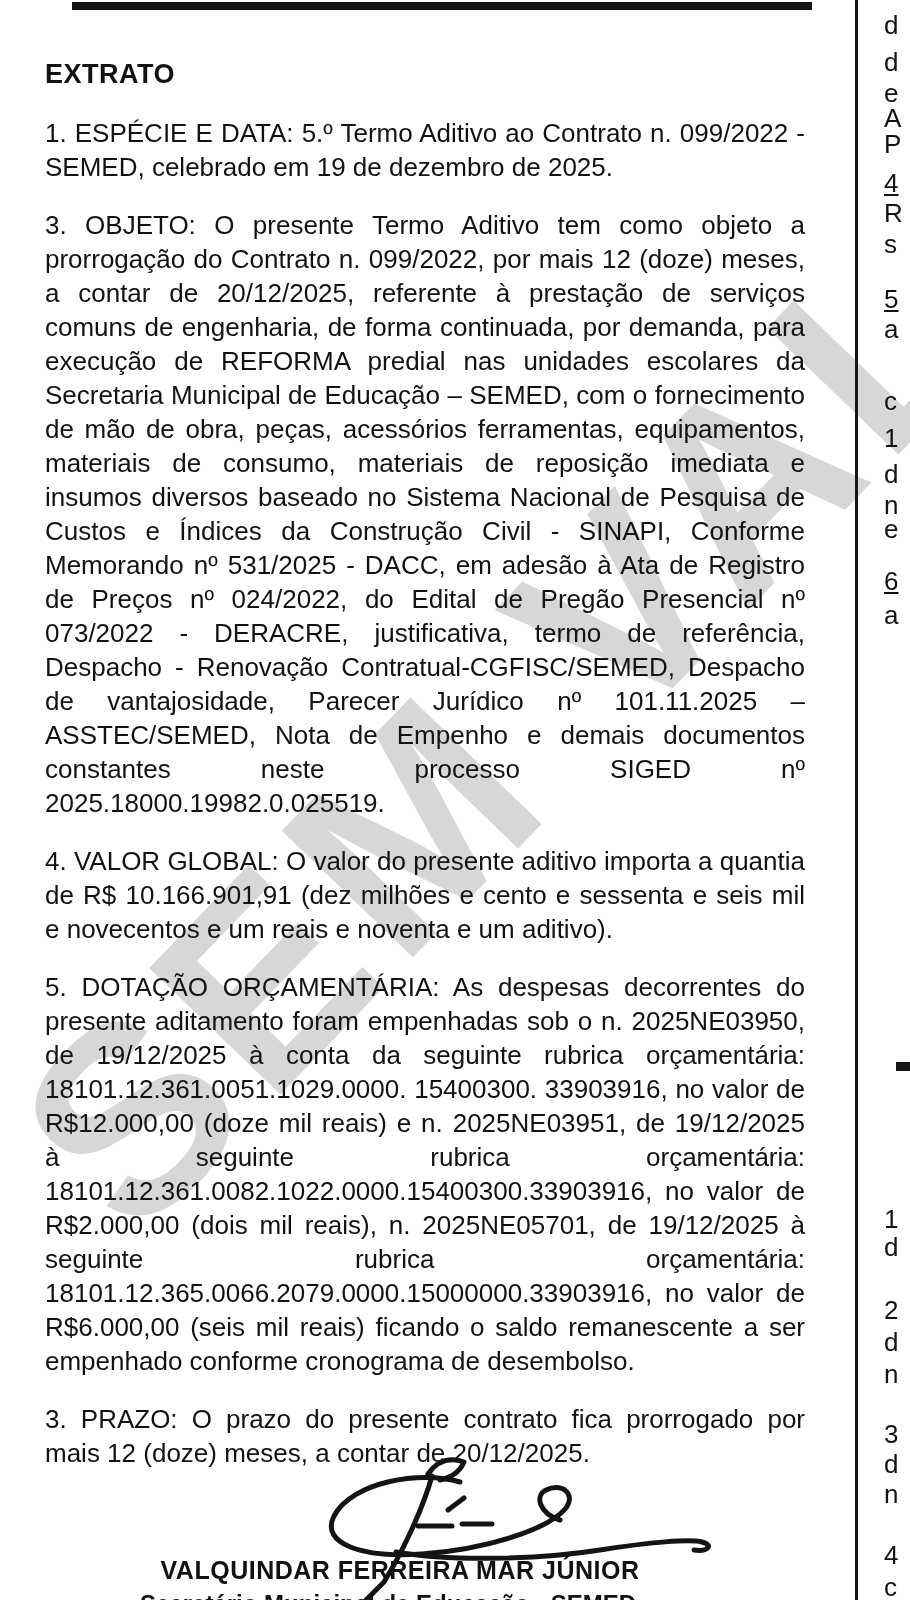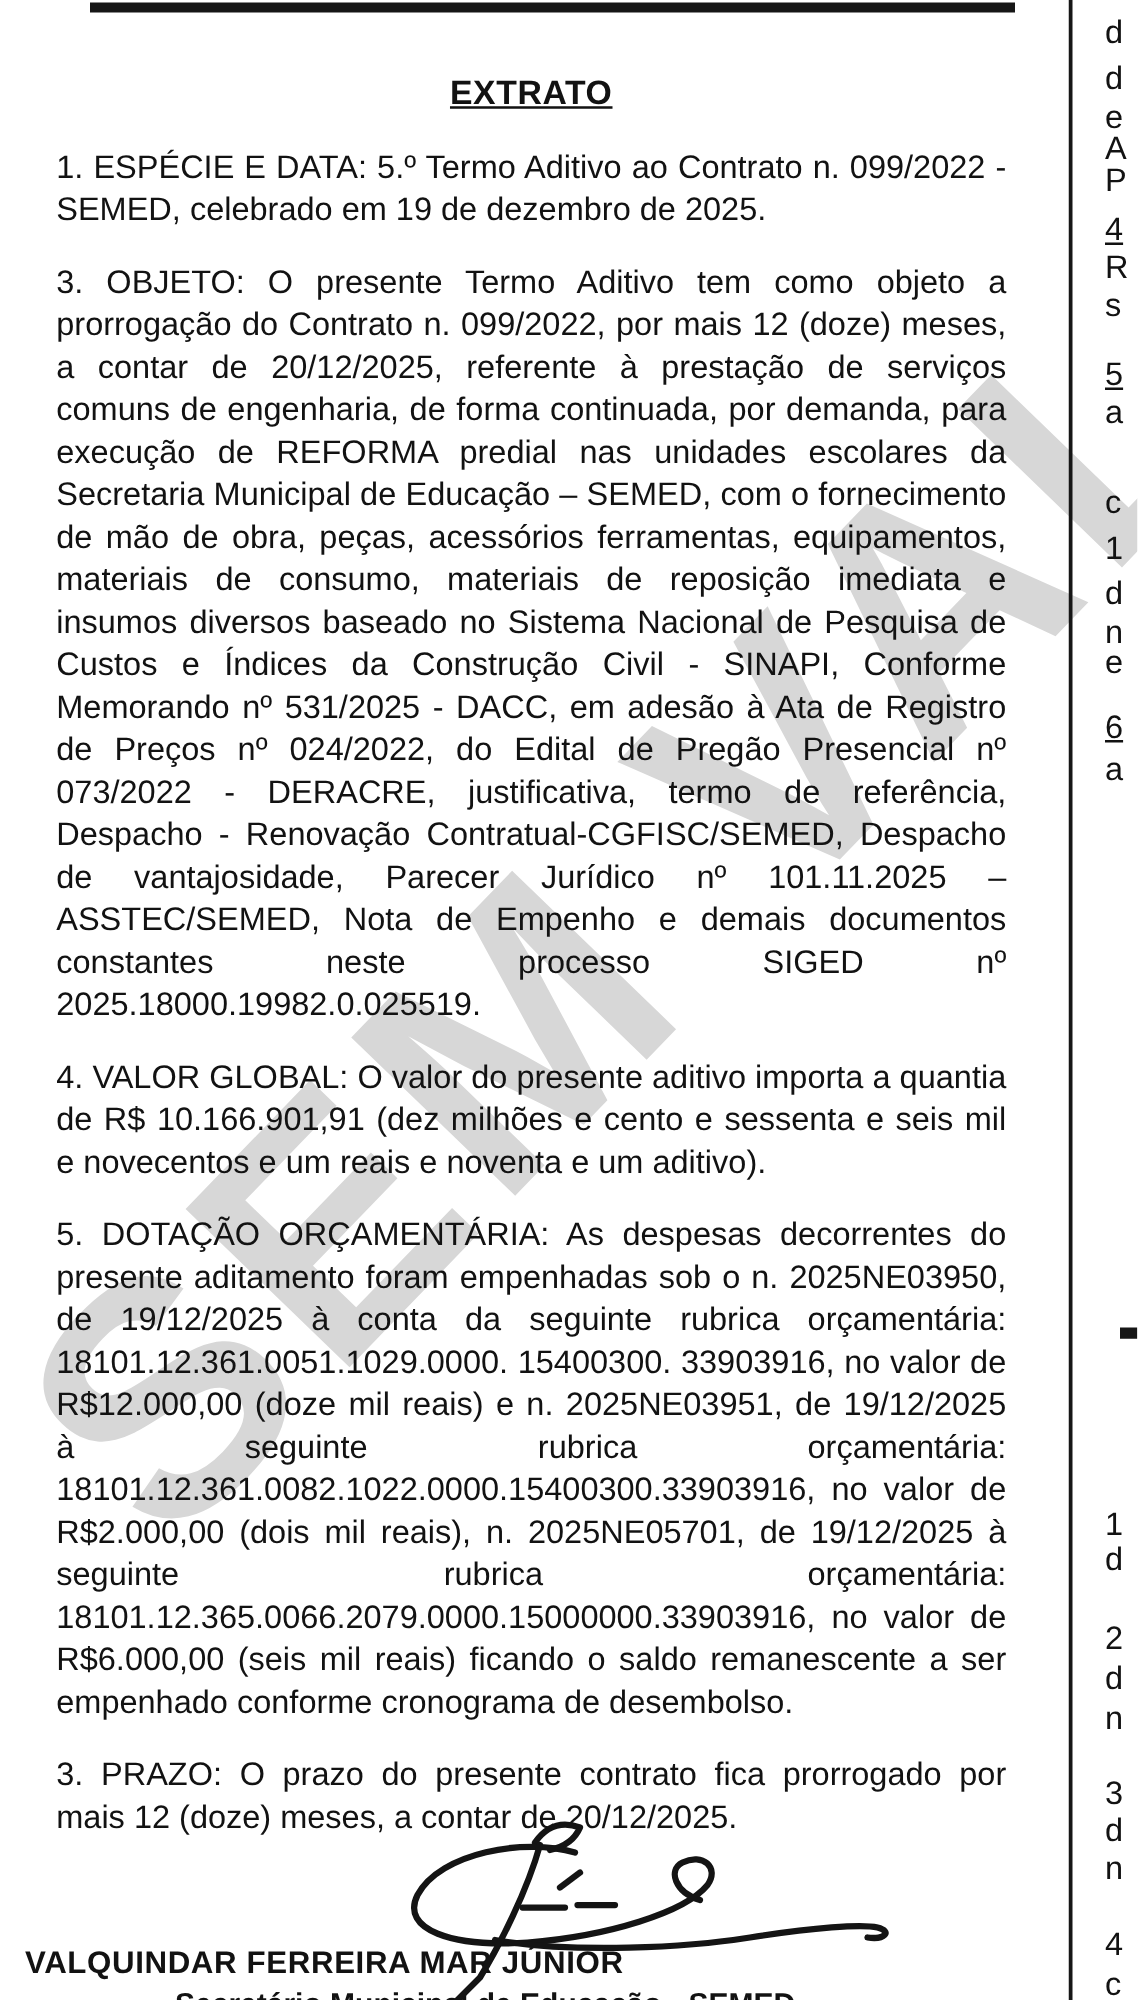--- a/index.html
+++ b/index.html
@@ -16,28 +16,28 @@
   .watermark{
     position:absolute;left:-40px;top:1075px;
     transform:rotate(-46deg);transform-origin:0 0;
     font-size:265px;font-weight:700;letter-spacing:14px;
     color:#d7d7d7;white-space:nowrap;z-index:0;
   }
   .doc-col{
     position:absolute;left:45px;top:58px;width:760px;z-index:1;
     font-size:26px;line-height:34px;
   }
-  .doc-title{font-weight:bold;font-size:27px;text-align:center;letter-spacing:.5px;margin:0 0 26px 0;line-height:32px;text-decoration:underline;}
+  .doc-title{font-weight:bold;font-size:27px;letter-spacing:.5px;margin:0 0 26px 0;line-height:32px;}
   .para{margin:0 0 24px 0;text-align:justify;}
   .b{font-weight:normal;}
   .u{text-decoration:underline;}
   .sig-svg{position:absolute;left:300px;top:1430px;z-index:2;}
   .sig-name{
     position:absolute;left:20px;top:1556px;width:760px;z-index:1;
-    text-align:left;font-weight:bold;font-size:25px;letter-spacing:.5px;white-space:nowrap;
+    text-align:center;font-weight:bold;font-size:25px;letter-spacing:.5px;white-space:nowrap;
   }
   .sig-role{
     position:absolute;left:140px;top:1590px;z-index:1;
     font-weight:bold;font-size:24px;white-space:nowrap;
   }
   .right-col{position:absolute;left:884px;top:0;width:26px;height:1600px;z-index:1;}
   .frag{position:absolute;left:0;font-size:26px;line-height:26px;color:#121212;}
   .rule-fragment{position:absolute;left:896px;top:1062px;width:14px;height:9px;background:#161616;z-index:1;}
 </style>
 </head>

